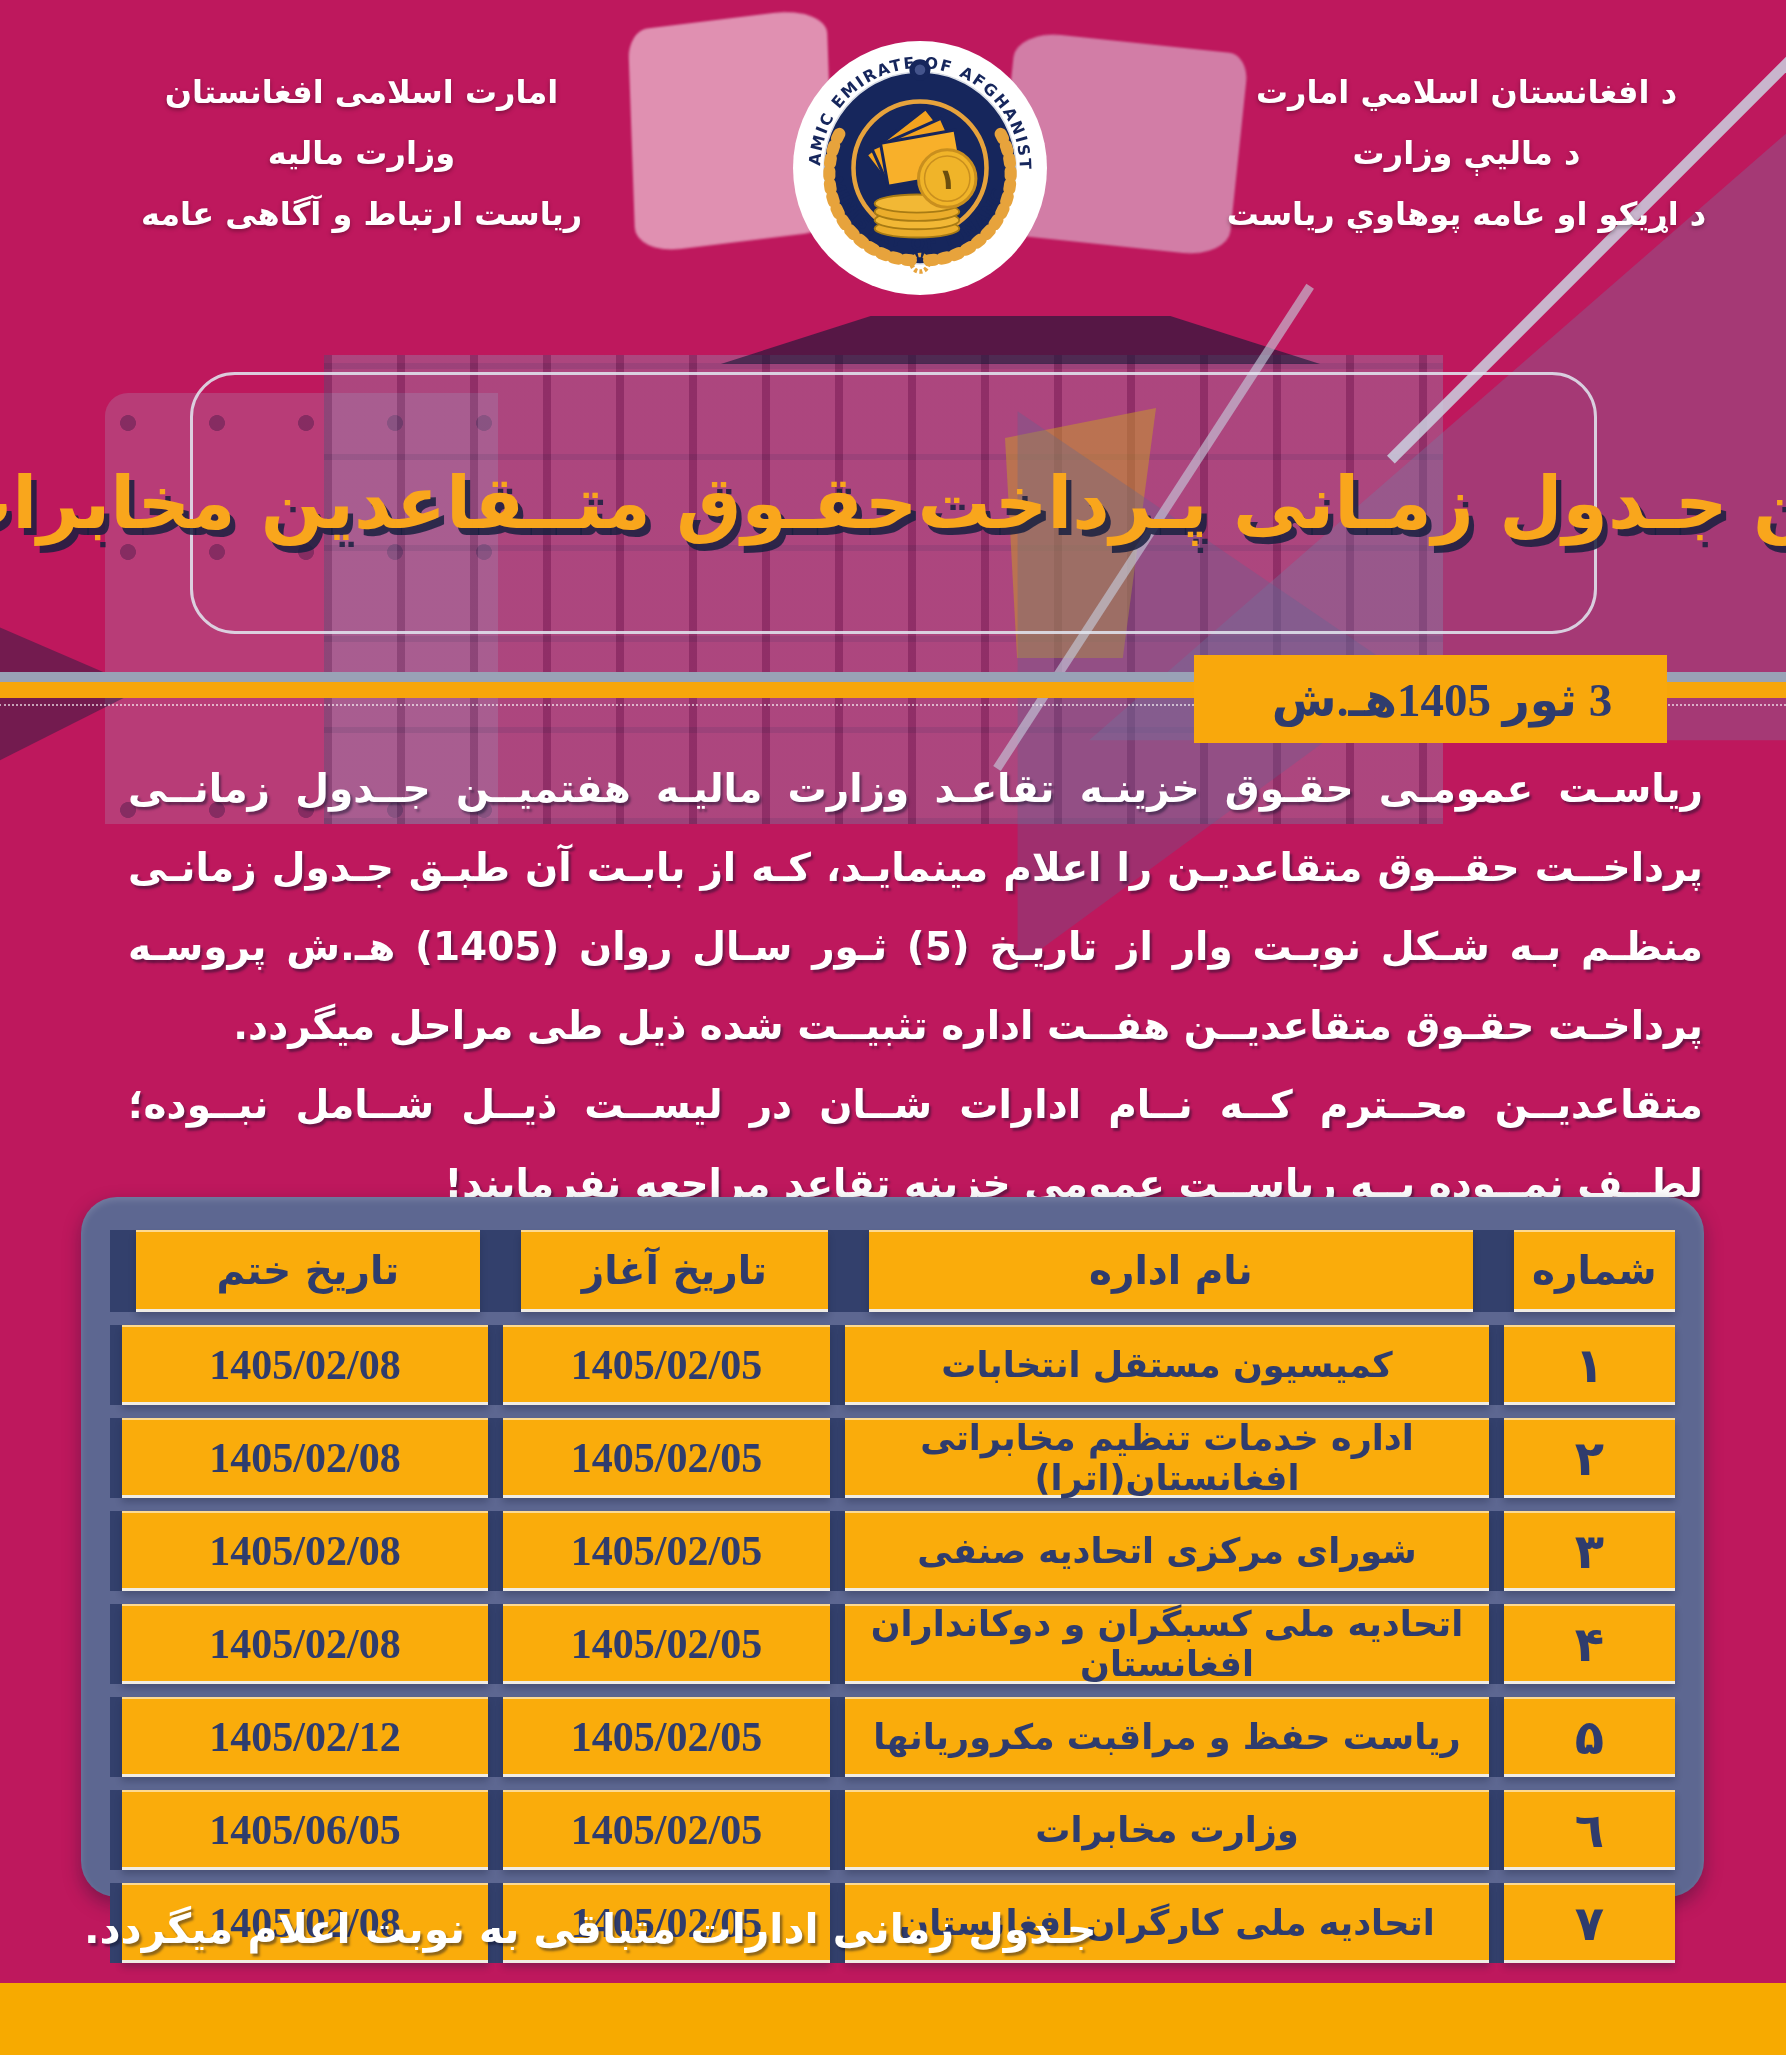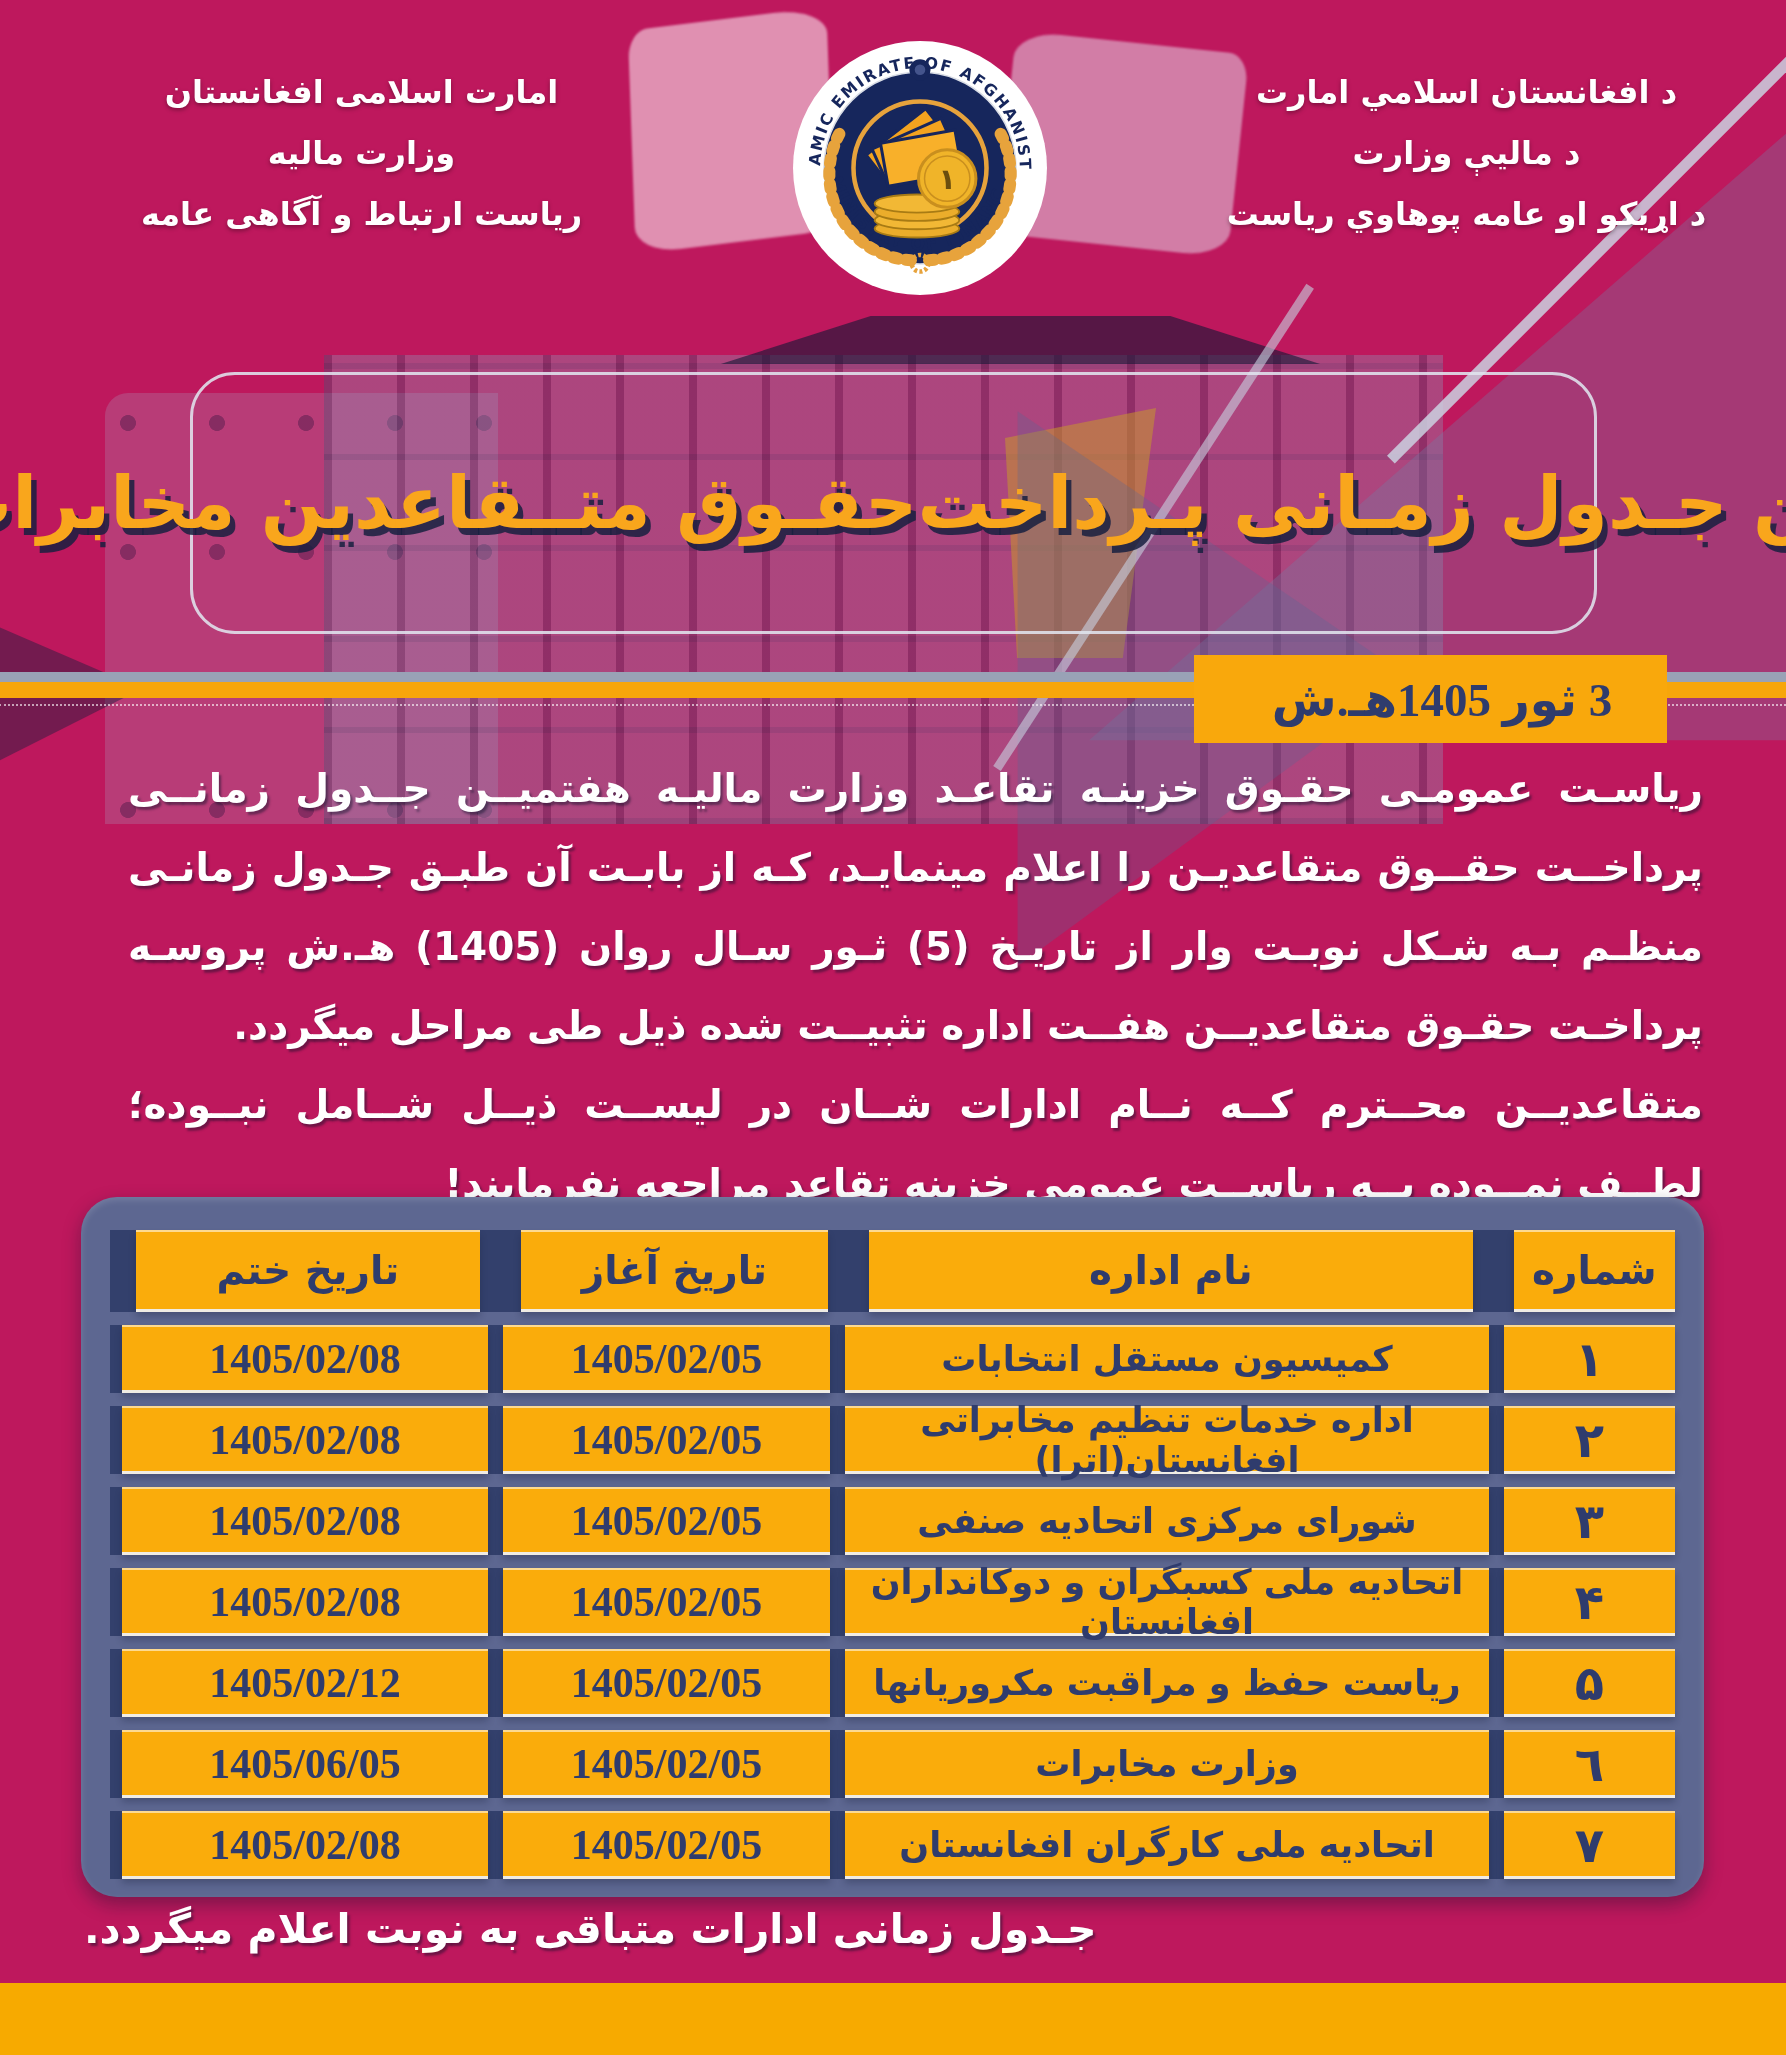--- a/index.html
+++ b/index.html
@@ -149,21 +149,21 @@
     text-align:center; padding:6px 10.6px;
   }
   .c-no    { width:171px; font-size:48px; }
   .c-office{ width:644px; font-size:35px; }
   .c-start { width:327px; }
   .c-end   { width:366px; }
   .c-start, .c-end{
     font-family:"Liberation Serif","DejaVu Serif","DejaVu Sans",serif; font-size:42px;
   }
   .t-head .cell{ font-size:39px; height:82px; font-family:"DejaVu Sans",sans-serif;margin-left:26px; }
-  .t-row:not(.t-head) .cell{ height:68px; }
+  .t-row:not(.t-head) .cell{ height:80px; }
 
   
   .footer-note{
     position:absolute; left:85px; top:1905px; width:1619px;
     color:#fff; font-weight:bold; font-size:41px; text-align:left;
     direction:rtl; text-shadow:2.3px 3px 2.3px rgba(10,16,40,.45);
   }
   .footer-note span{ direction:rtl; unicode-bidi:plaintext; }
   .bottom-band{
     position:absolute; left:0; top:1983px; width:100%; height:73px; background:#f7aa00;

